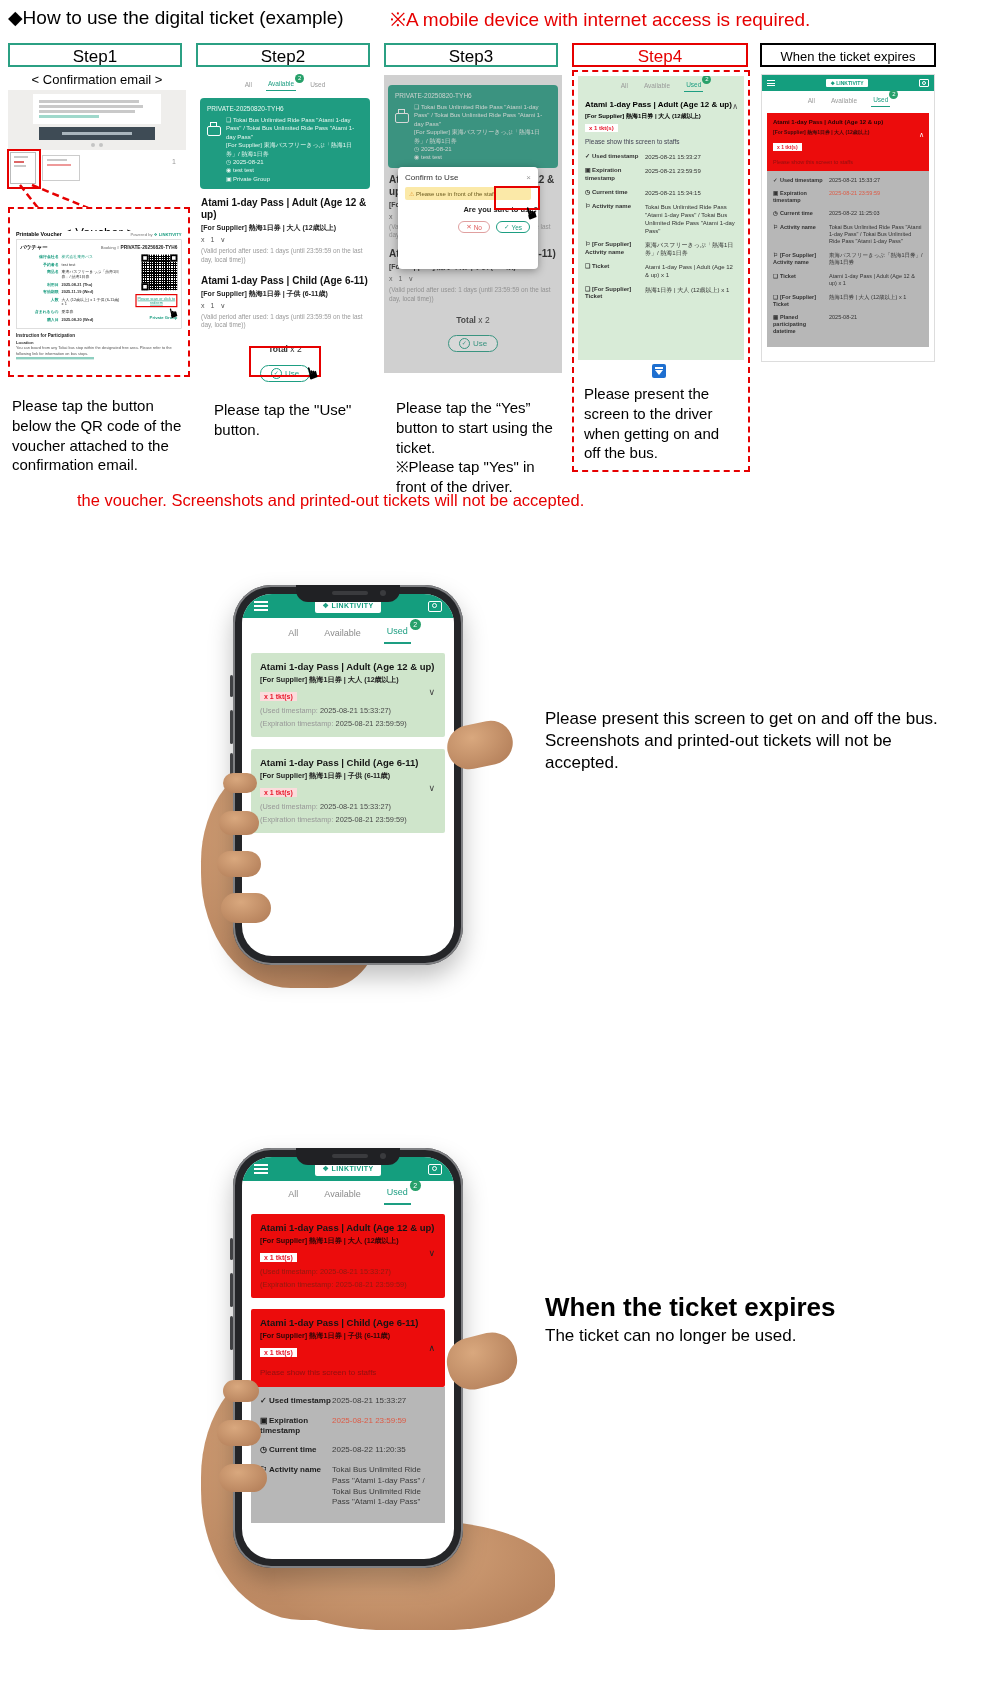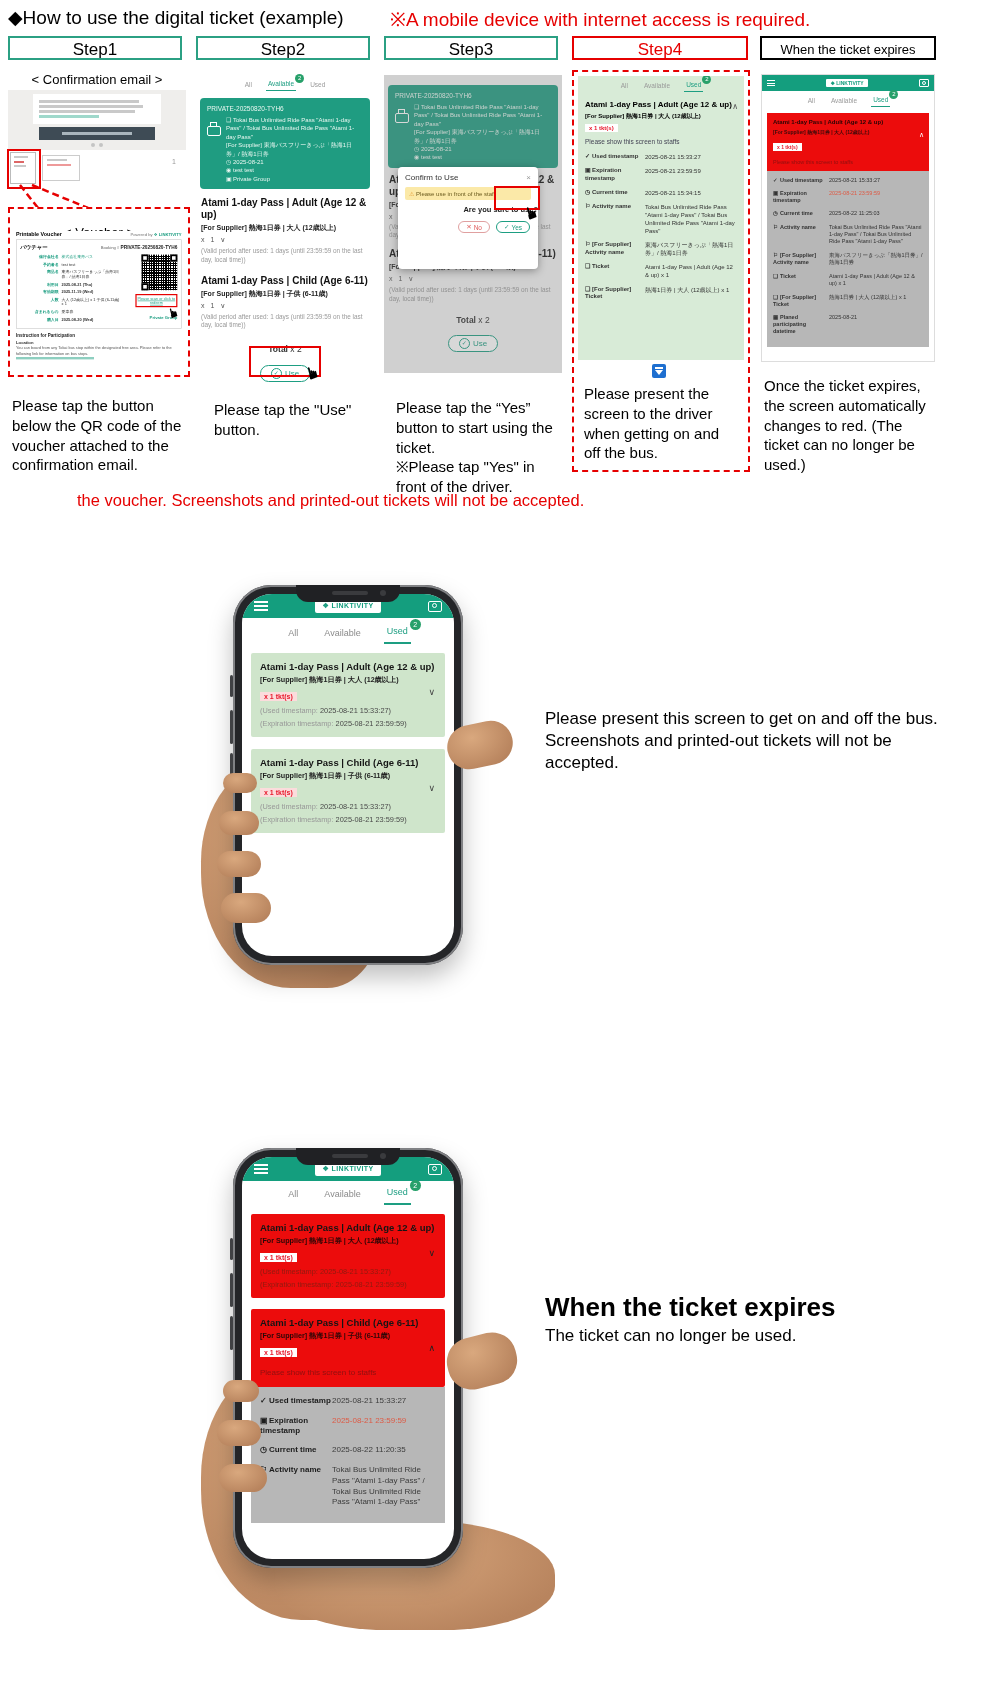--- a/index.html
+++ b/index.html
@@ -1,21 +1,21 @@
 <!DOCTYPE html>
 <html><head>
 <meta charset="utf-8">
 <style>
   html,body{margin:0;padding:0;background:#fff;}
   #page{position:relative;width:1000px;height:1687px;background:#fff;font-family:"Liberation Sans",sans-serif;color:#000;overflow:hidden;}
   .abs{position:absolute;}
   
   #title{left:8px;top:6px;font-size:19px;}
   #top-note{left:390px;top:6px;font-size:19px;color:#e60000;}
-  .stepbox{top:36px;height:24px;line-height:24px;text-align:center;font-size:17px;background:#fff;box-sizing:border-box;}
+  .stepbox{top:43px;height:24px;line-height:24px;text-align:center;font-size:17px;background:#fff;box-sizing:border-box;}
   .sb-green{border:2px solid #2ba083;}
   
   .cap{font-size:15px;line-height:1.32;color:#000;}
   
   .mtabs{display:flex;justify-content:center;gap:12px;font-size:6.5px;color:#9a9a9a;align-items:flex-end;}
   .mtab{position:relative;padding:0 2px 3px;}
   .mtab.on{color:#1d9e82;border-bottom:1.5px solid #1d9e82;}
   .mbadge{position:absolute;top:-6px;right:-8px;width:9px;height:9px;border-radius:50%;background:#27a06a;color:#fff;font-size:6px;line-height:9px;text-align:center;}
   
   .bcard{background:#1f9c81;border-radius:4px;color:#e9f7f1;padding:6px 7px;font-size:6px;line-height:1.4;}
@@ -432,21 +432,20 @@
       <div class="d4row">
           <div class="d4lab" style="width:56px;"><span class="dicon">❑</span><span>[For Supplier] Ticket</span></div>
           <div class="d4val">熱海1日券 | 大人 (12歳以上) x 1</div>
         </div>
       <div class="d4row">
           <div class="d4lab" style="width:56px;"><span class="dicon">▦</span><span>Planed participating datetime</span></div>
           <div class="d4val">2025-08-21</div>
         </div>
     </div>
   </div>
-  <div class="abs cap" style="left:764px;top:376px;width:172px;">Once the ticket expires, the screen automatically changes to red. (The ticket can no longer be used.)</div>
 
   <div class="abs" style="left:60px;top:490px;font-size:16.5px;color:#e60000;line-height:1.32;">
     <div style="padding-left:17px;">the voucher. Screenshots and printed-out tickets will not be accepted.</div>
   </div>
 
   <div class="abs" style="left:215px;top:583px;width:330px;height:384px;">
     <div class="skin" style="left:-14px;top:175px;width:180px;height:230px;border-radius:45% 40% 30% 50%;"></div>
     <div class="skin" style="left:232px;top:140px;width:66px;height:44px;border-radius:22px;transform:rotate(-12deg);z-index:6;"></div>
     <div class="phone" style="left:18px;top:2px;width:230px;height:380px;">
       <div class="sbtn" style="top:90px;height:22px;"></div>

